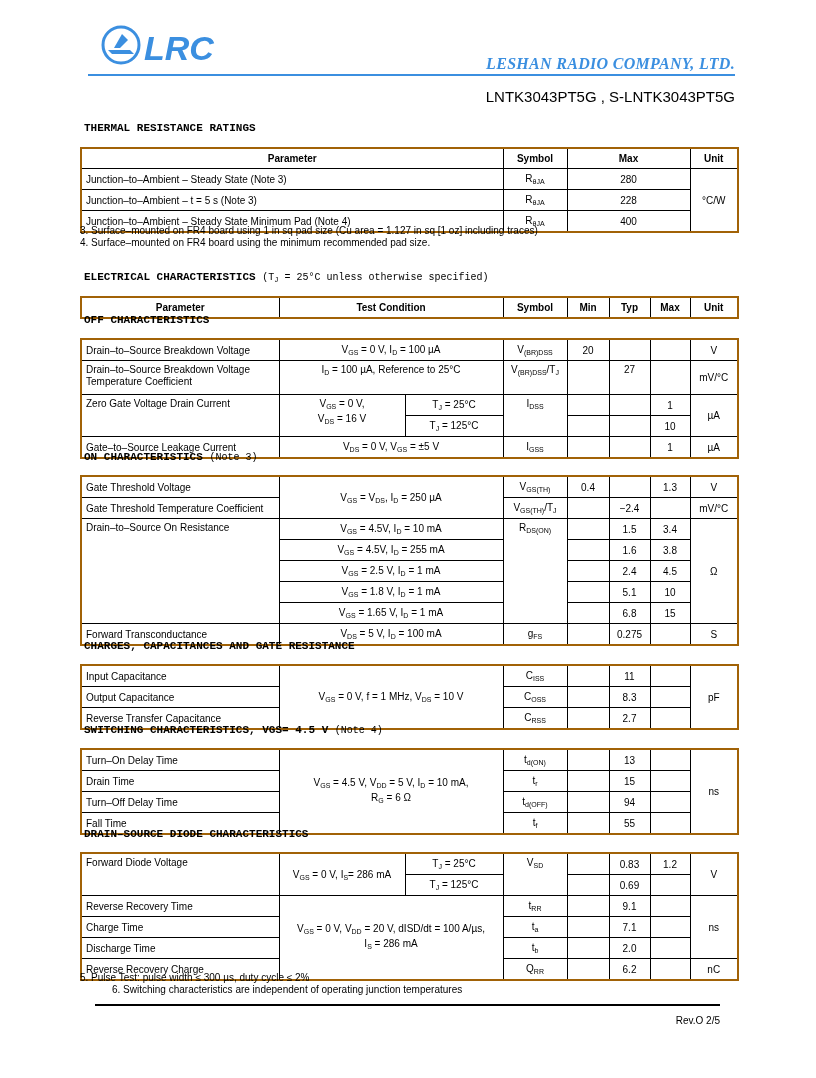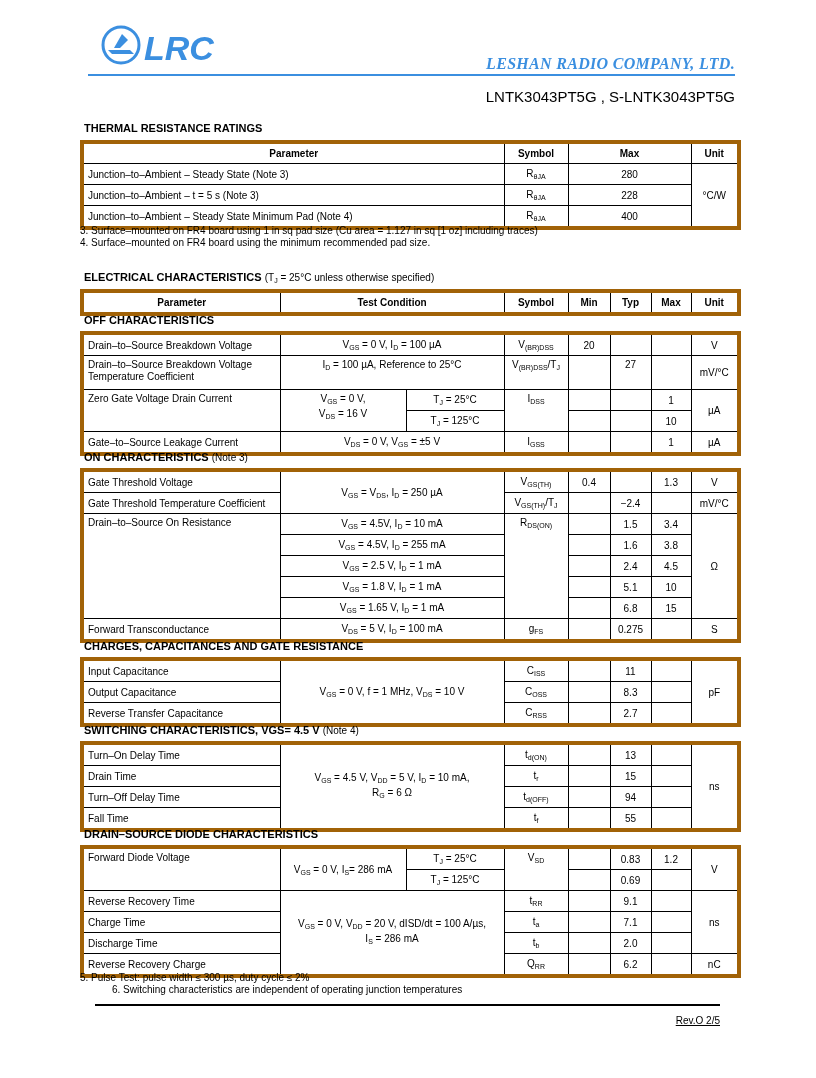--- a/index.html
+++ b/index.html
@@ -6,35 +6,35 @@
   body { width:816px; height:1078px; position:relative; overflow:hidden;
          font-family:"Liberation Sans", sans-serif; color:#000; }
   .abs { position:absolute; }
   
   .logo { left:100px; top:24px; width:140px; height:44px; }
   .company { left:470px; top:55px; width:265px; text-align:right;
              font-family:"Liberation Serif", serif; font-style:italic; font-weight:bold;
              font-size:16px; color:#3b8fe0; letter-spacing:0.3px; }
   .hr-blue { left:88px; top:74px; width:647px; height:2px; background:#3b8fe0; }
   .part { left:420px; top:88px; width:315px; text-align:right; font-size:15px; }
-  .sect { font-size:11px; font-weight:bold; left:84px; }
+  .sect { font-size:11px; font-weight:bold; left:84px;font-family:Liberation Mono, monospace; }
   .sect .norm { font-weight:normal; font-size:10px; }
   .note { left:80px; font-size:10px; line-height:12px; }
   table { border-collapse:collapse; position:absolute; left:80px; width:657px;
           table-layout:fixed; font-size:10px; }
   td, th { border:1px solid #000; padding:0 4px; height:20px; vertical-align:middle;
            overflow:hidden; white-space:nowrap; }
   th { font-weight:bold; font-size:10px; text-align:center; height:19px; }
-  table.outer { border:4px solid #a16207; }
+  table.outer { border:2px solid #a16207;margin-top:7px; }
   .c { text-align:center; }
   .top { vertical-align:top; padding-top:3px; }
   .wrap { white-space:normal; line-height:12px; }
   sub { font-size:7px; vertical-align:-2px; }
   .hr-black { left:95px; top:1004px; width:625px; height:2px; background:#000; }
-  .rev { left:600px; top:1015px; width:120px; text-align:right; font-size:10px;text-decoration:underline; }
+  .rev { left:600px; top:1015px; width:120px; text-align:right; font-size:10px; }
 </style>
 </head>
 <body>
 
 <div class="abs logo">
   <svg width="140" height="44" viewBox="0 0 140 44">
     <circle cx="21" cy="21" r="18" fill="none" stroke="#3b8fe0" stroke-width="3"></circle>
     <path d="M8 26 L30 26 L34 30 L12 30 Z" fill="#3b8fe0"></path>
     <path d="M14 24 L22 10 L28 16 L20 24 Z" fill="#3b8fe0"></path>
     <text x="44" y="36" font-family="Liberation Sans, sans-serif" font-size="34" font-weight="bold" font-style="italic" fill="#3b8fe0">LRC</text>

